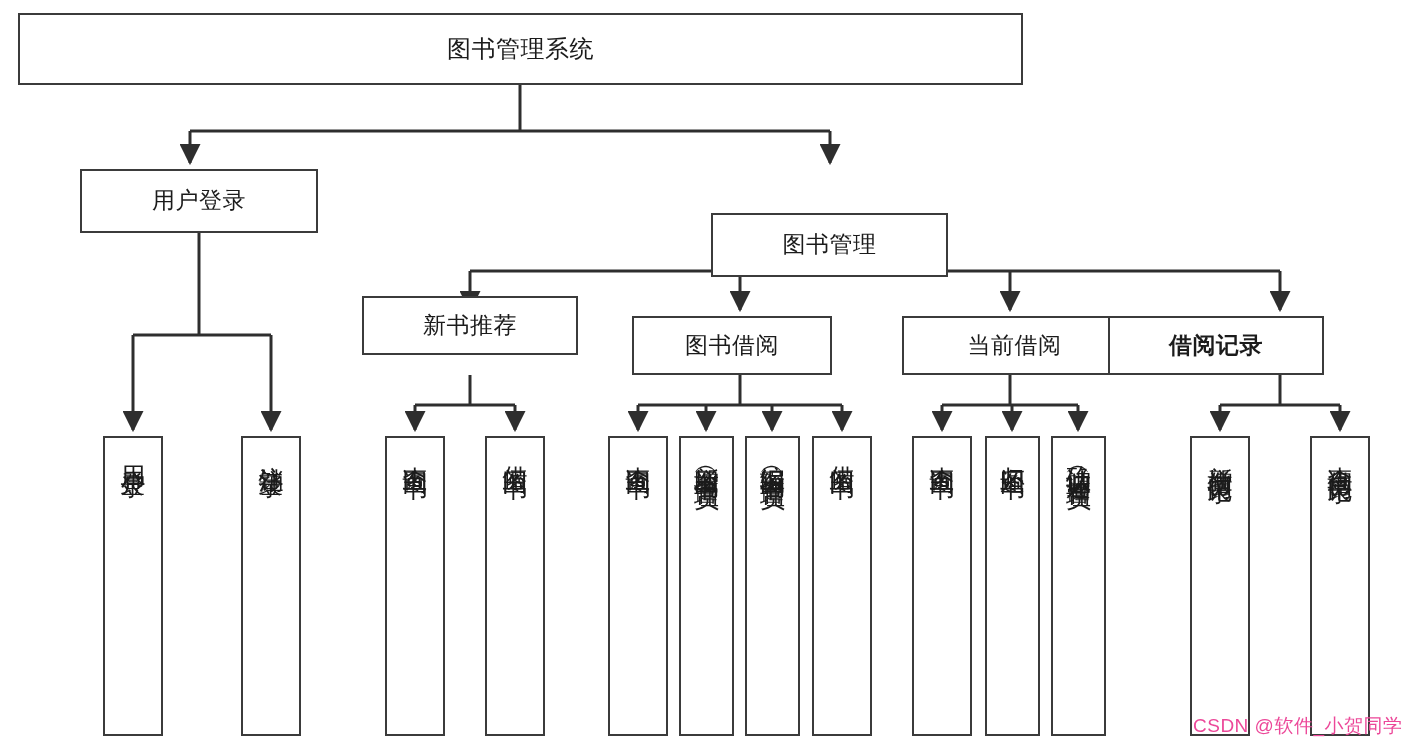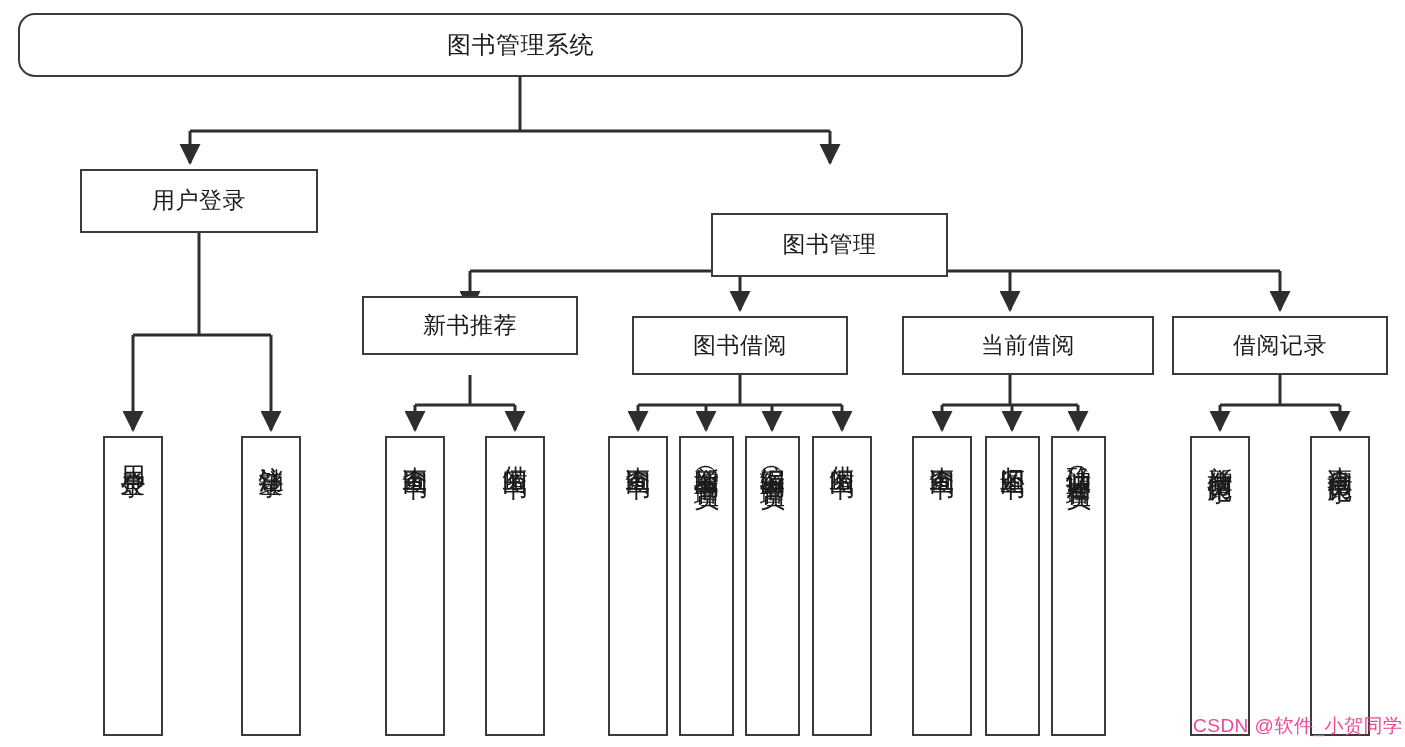--- a/index.html
+++ b/index.html
@@ -121,41 +121,41 @@
       <path d="M 1012 405 L 1012 430" marker-end="url(#arrow)"></path>
       <path d="M 1078 405 L 1078 430" marker-end="url(#arrow)"></path>
 
       <path d="M 1280 375 L 1280 405"></path>
       <path d="M 1220 405 L 1340 405"></path>
       <path d="M 1220 405 L 1220 430" marker-end="url(#arrow)"></path>
       <path d="M 1340 405 L 1340 430" marker-end="url(#arrow)"></path>
     </g>
   </svg>
 
-  <div class="node horiz root" style="left:18px; top:13px; width:1005px; height:64px;border-radius:17px;">
+  <div class="node horiz root" style="left:18px; top:13px; width:1005px; height:72px;">
     <span class="node-label">图书管理系统</span>
   </div>
 
   <div class="node horiz" style="left:80px; top:169px; width:238px; height:64px;">
     <span class="node-label">用户登录</span>
   </div>
   <div class="node horiz" style="left:711px; top:169px; width:237px; height:64px;margin-top:44px;">
     <span class="node-label">图书管理</span>
   </div>
 
   <div class="node horiz" style="left:362px; top:296px; width:216px; height:59px;">
     <span class="node-label">新书推荐</span>
   </div>
-  <div class="node horiz" style="left:632px; top:316px; width:216px; height:59px;">
+  <div class="node horiz" style="left:632px; top:316px; width:200px; height:59px;">
     <span class="node-label">图书借阅</span>
   </div>
-  <div class="node horiz" style="left:902px; top:316px; width:252px; height:59px;">
+  <div class="node horiz" style="left:902px; top:316px; width:225px; height:59px;">
     <span class="node-label">当前借阅</span>
   </div>
-  <div class="node horiz" style="left:1172px; top:316px; width:216px; height:59px;">
+  <div class="node horiz" style="left:1108px; top:316px; width:216px; height:59px;font-weight:bold;">
     <span class="node-label">借阅记录</span>
   </div>
 
   <div class="node vert" style="left:103px; top:436px; width:60px; height:300px;">
     <span class="node-label">用户登录</span>
   </div>
   <div class="node vert" style="left:241px; top:436px; width:60px; height:300px;">
     <span class="node-label">注销登录</span>
   </div>
 

